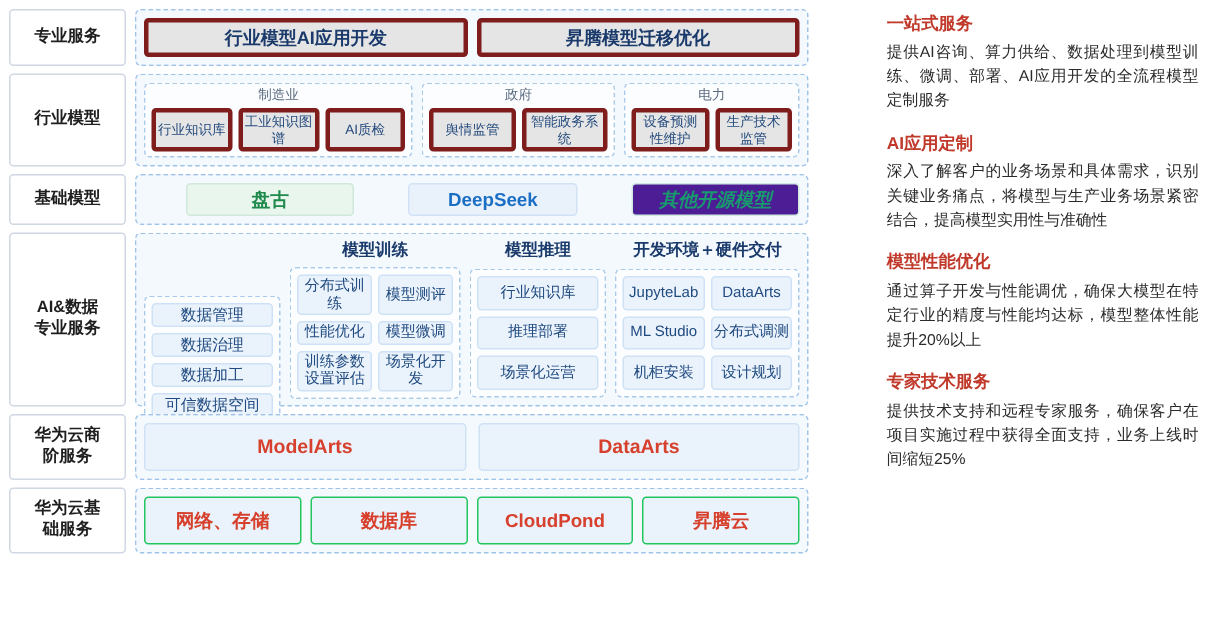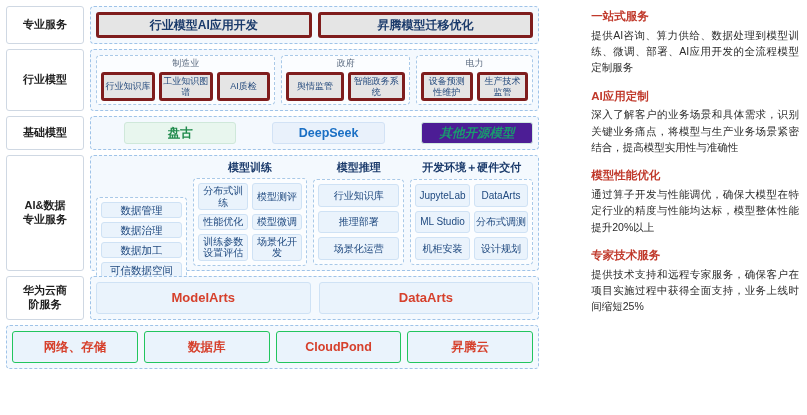--- a/index.html
+++ b/index.html
@@ -347,20 +347,26 @@
           <span>阶服务</span>
         </span>
       </div>
       <div class="row-body">
         <div class="pill">ModelArts</div>
         <div class="pill">DataArts</div>
       </div>
     </div>
 
     <div class="row r6">
+      <div class="row-label">
+        <span>
+          <span>华为云基</span><br>
+          <span>础服务</span>
+        </span>
+      </div>
       <div class="row-body">
         <div class="pill">网络、存储</div>
         <div class="pill">数据库</div>
         <div class="pill">CloudPond</div>
         <div class="pill">昇腾云</div>
       </div>
     </div>
 
   </div>
 

